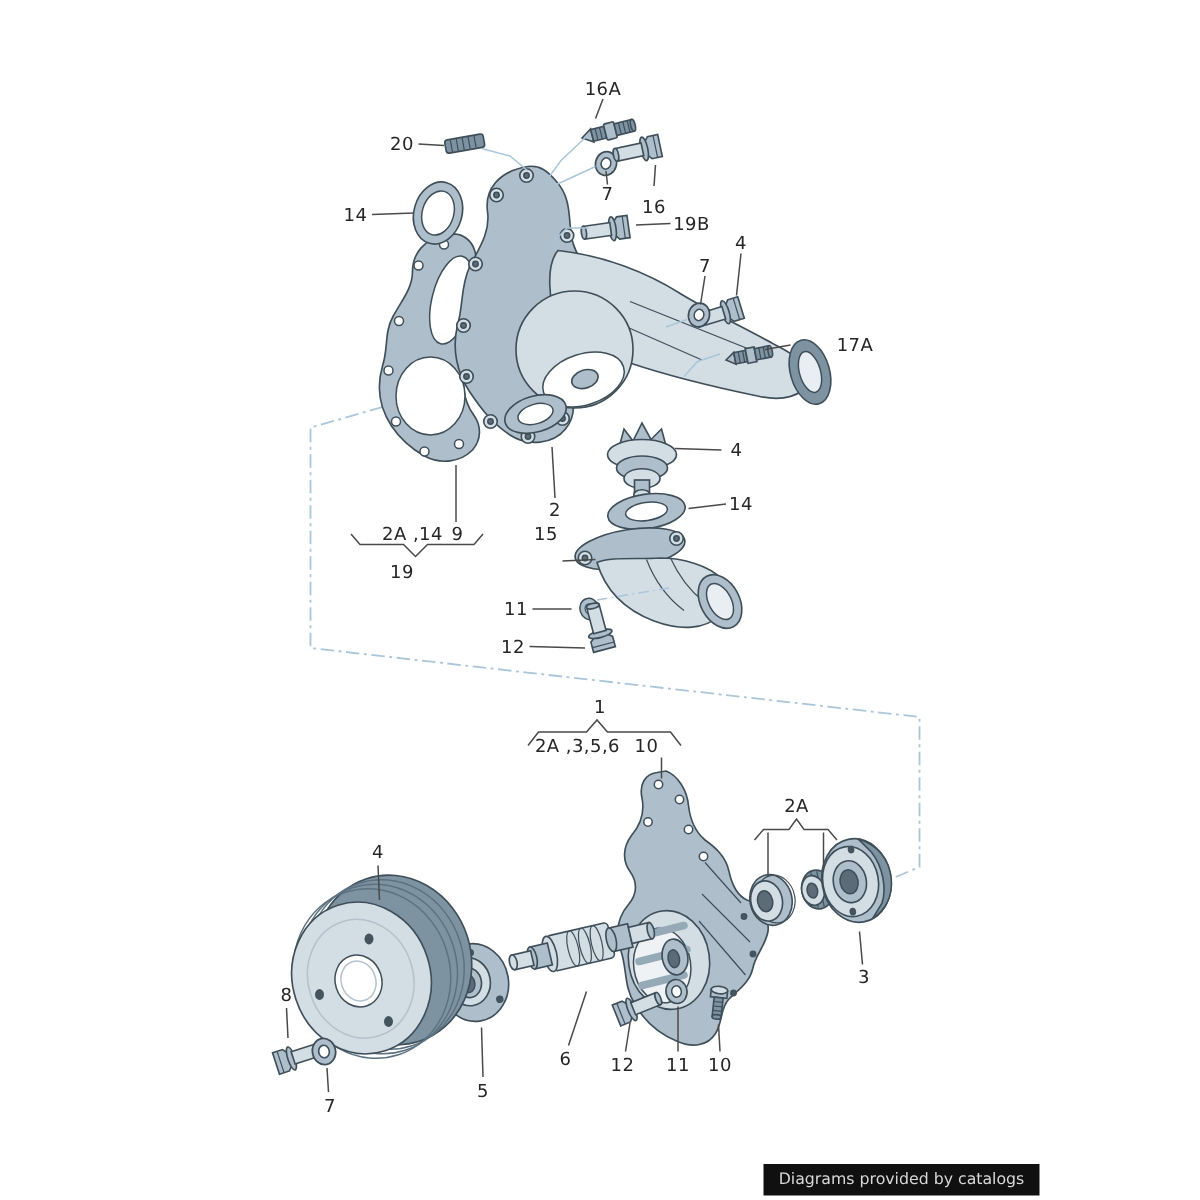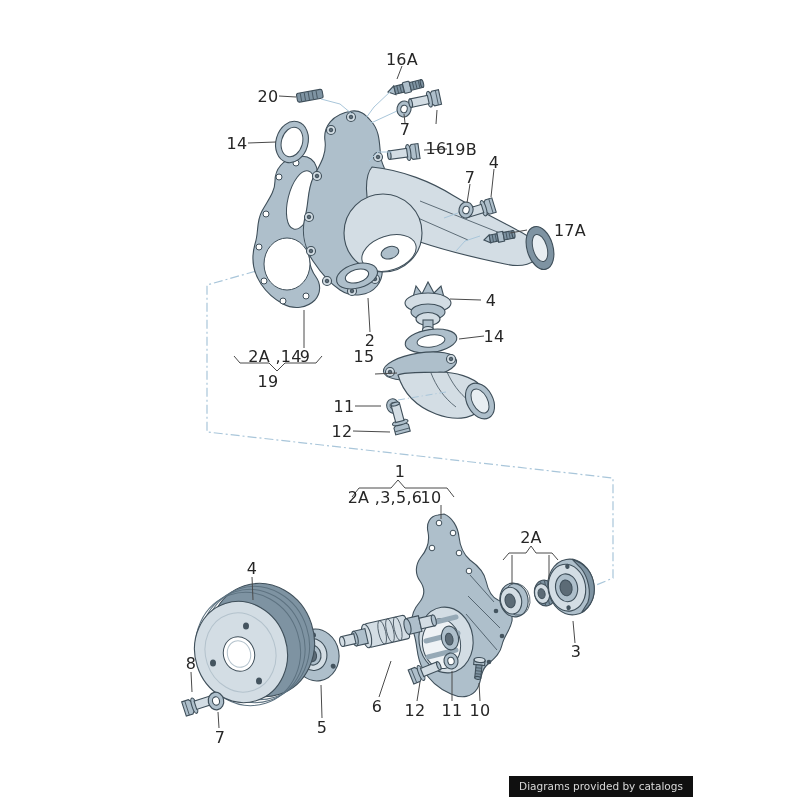--- a/index.html
+++ b/index.html
@@ -1,19 +1,19 @@
 <!DOCTYPE html>
 <html style="--background: #ffffff; --part-light: #d3dde4; --part-mid: #aebfcb; --part-dark: #7e93a2; --outline: #3f4f5a; --leader: #4a4a4a; --hint-leader: #a9c6da; --label-text: #262626; --watermark-bg: #101010; --watermark-text: #d8d8d8;"><head>
 <meta charset="utf-8">
 <style>
   html,body{margin:0;padding:0;background:#fff}
   .stage{position:relative;width:800px;height:800px;background:var(--background,#ffffff);overflow:hidden;
          font-family:"DejaVu Sans", sans-serif}
   .stage svg{position:absolute;left:0;top:0}
-  .callout{position:absolute;transform:translate(-50%,-50%);font-size:16px;color:var(--label-text,#262626);
+  .callout{position:absolute;transform:translate(-50%,-50%);font-size:12px;color:var(--label-text,#262626);
            letter-spacing:.3px;white-space:nowrap}
   .watermark{position:absolute;left:509px;top:776px;width:184px;height:21px;
              background:var(--watermark-bg,#101010);color:var(--watermark-text,#d8d8d8);
              font-size:10.5px;line-height:21px;text-align:center}
   
   .p-m{fill:var(--part-mid,#aebfcb);stroke:var(--outline,#3f4f5a);stroke-width:1.1}
   .p-l{fill:var(--part-light,#d3dde4);stroke:var(--outline,#3f4f5a);stroke-width:1.1}
   .p-d{fill:var(--part-dark,#7e93a2);stroke:var(--outline,#3f4f5a);stroke-width:1.1}
   .p-w{fill:#ffffff;stroke:var(--outline,#3f4f5a);stroke-width:1}
   .p-wl{fill:#eef2f5;stroke:var(--outline,#3f4f5a);stroke-width:1}
@@ -329,21 +329,21 @@
 
   <path class="lead" d="M234,356 L240,363 L269,363 L277,371 L285,363 L316,363 L322,356"></path>
   <path class="lead" d="M352,497 L359,488 L391,488 L398,480 L405,488 L447,488 L454,497"></path>
   <path class="lead" d="M503,560 L509,553 L526,553 L531,546 L536,553 L552,553 L558,560"></path>
 </svg>
 
 <div class="callout" style="left:402px;top:59px">16A</div>
 <div class="callout" style="left:268px;top:96px">20</div>
 <div class="callout" style="left:237px;top:143px">14</div>
 <div class="callout" style="left:405px;top:129px">7</div>
-<div class="callout" style="left:436px;top:148px">16</div>
+<div class="callout" style="left:436px;top:138px">16</div>
 <div class="callout" style="left:461px;top:149px">19B</div>
 <div class="callout" style="left:494px;top:162px">4</div>
 <div class="callout" style="left:470px;top:177px">7</div>
 <div class="callout" style="left:570px;top:230px">17A</div>
 <div class="callout" style="left:491px;top:300px">4</div>
 <div class="callout" style="left:494px;top:336px">14</div>
 <div class="callout" style="left:370px;top:340px">2</div>
 <div class="callout" style="left:364px;top:356px">15</div>
 <div class="callout" style="left:344px;top:406px">11</div>
 <div class="callout" style="left:342px;top:431px">12</div>

